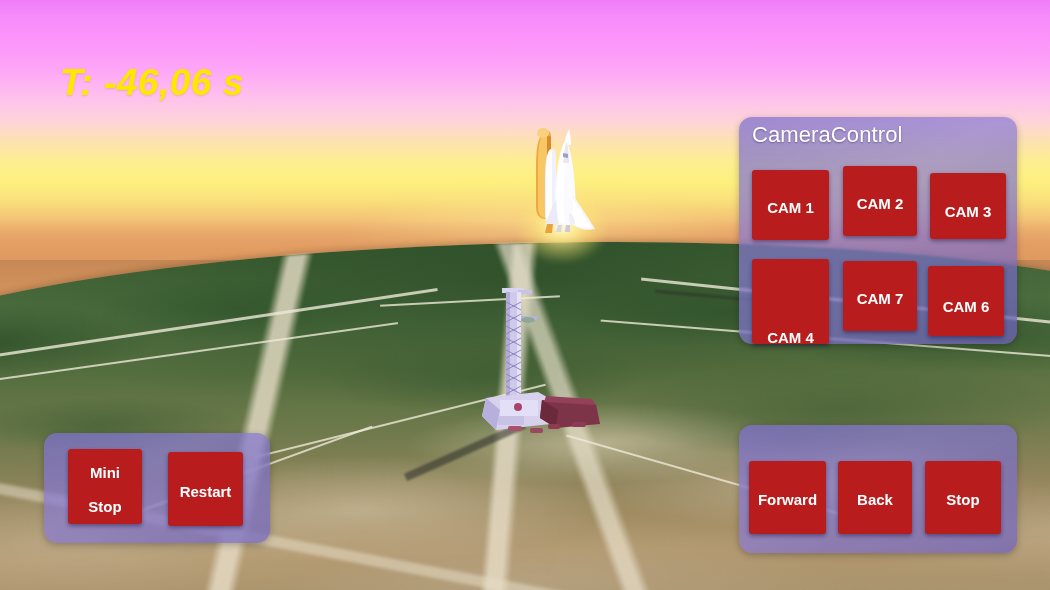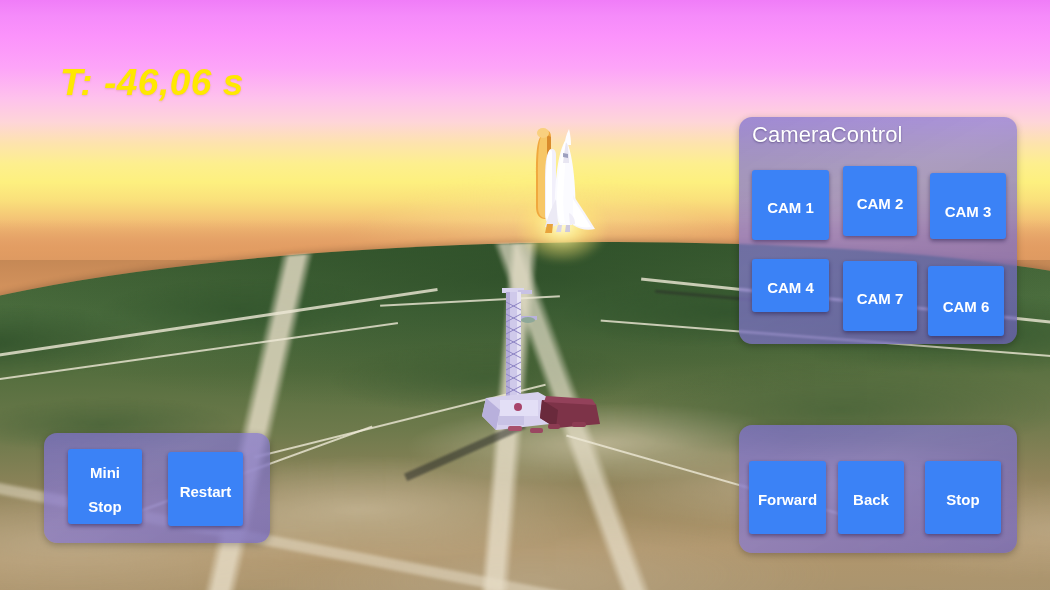--- a/index.html
+++ b/index.html
@@ -151,53 +151,53 @@
     color:#ffffff;
     font-size:22px;
     font-weight:400;
     letter-spacing:0.1px;
     line-height:1;
     text-shadow:0 1px 2px rgba(40,30,80,0.45);
     white-space:nowrap;
   }
   .btn {
     position:absolute;
-    background:#3b82f6;
+    background:#b91c1c;
     border-radius:3px;
     color:#ffffff;
     font-size:15px;
     font-weight:bold;
     display:flex;
     align-items:center;
     justify-content:center;
     text-align:center;
     line-height:1.12;
     box-shadow:0 2px 4px rgba(20,12,60,0.45);
     user-select:none;
     cursor:pointer;
   }
 
   
   #camera-panel { left:739px; top:117px; width:278px; height:227px; }
   #camera-title { left:752px; top:124px; }
   #cam-1 { left:752px; top:170px; width:77px; height:70px; }
   #cam-2 { left:843px; top:166px; width:74px; height:70px; }
   #cam-3 { left:930px; top:173px; width:76px; height:66px; }
-  #cam-4 { left:752px; top:259px; width:77px; height:53px; }
+  #cam-4 { left:752px; top:259px; width:77px; height:85px;align-items:flex-end; }
   #cam-5 { left:843px; top:261px; width:74px; height:70px; }
   #cam-6 { left:928px; top:266px; width:76px; height:70px; }
   #cam-1 span, #cam-2 span, #cam-3 span,
   #cam-4 span, #cam-5 span, #cam-6 span { transform:translateY(3px); }
   #cam-3 span, #cam-6 span { transform:translateY(6px); }
 
   
   #crawler-panel { left:739px; top:425px; width:278px; height:128px; }
   #crawler-title { left:751px; top:431px; }
   #crawler-forward { left:749px; top:461px; width:77px; height:73px; }
-  #crawler-back { left:838px; top:461px; width:66px; height:73px; }
+  #crawler-back { left:838px; top:461px; width:74px; height:73px; }
   #crawler-stop { left:925px; top:461px; width:76px; height:73px; }
   #crawler-forward span, #crawler-back span, #crawler-stop span { transform:translateY(3px); }
 
   
   #game-panel { left:44px; top:433px; width:226px; height:110px; }
   #mini-games-btn { left:68px; top:449px; width:74px; height:75px; }
   #restart-btn { left:168px; top:452px; width:75px; height:74px; }
   #mini-games-btn span { display:block; transform:translateY(2px); }
   #restart-btn span { transform:translateY(3px); }
 

